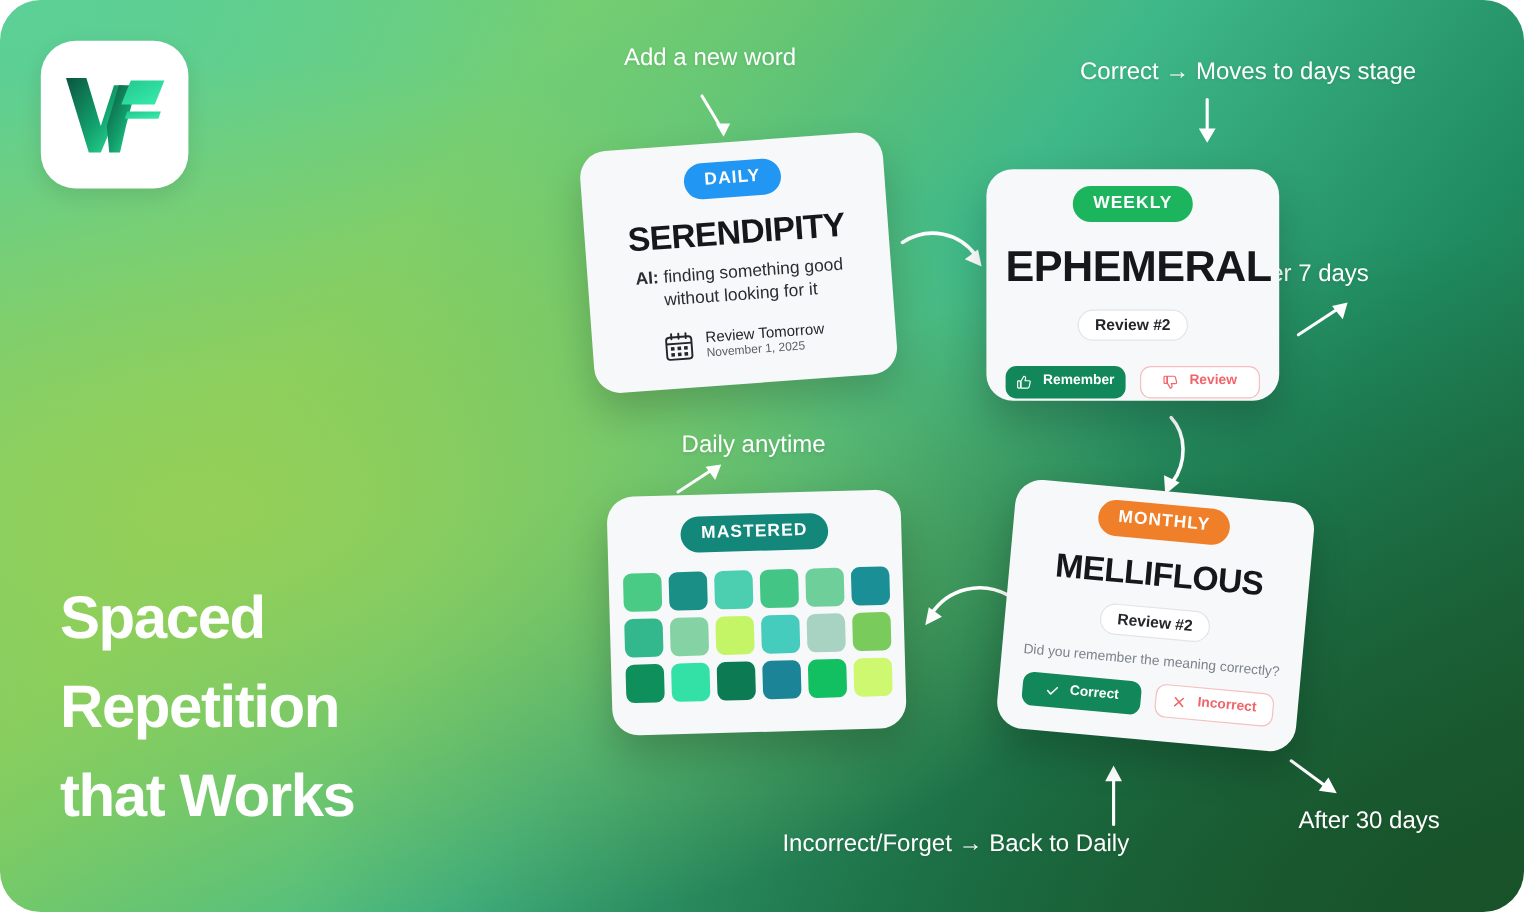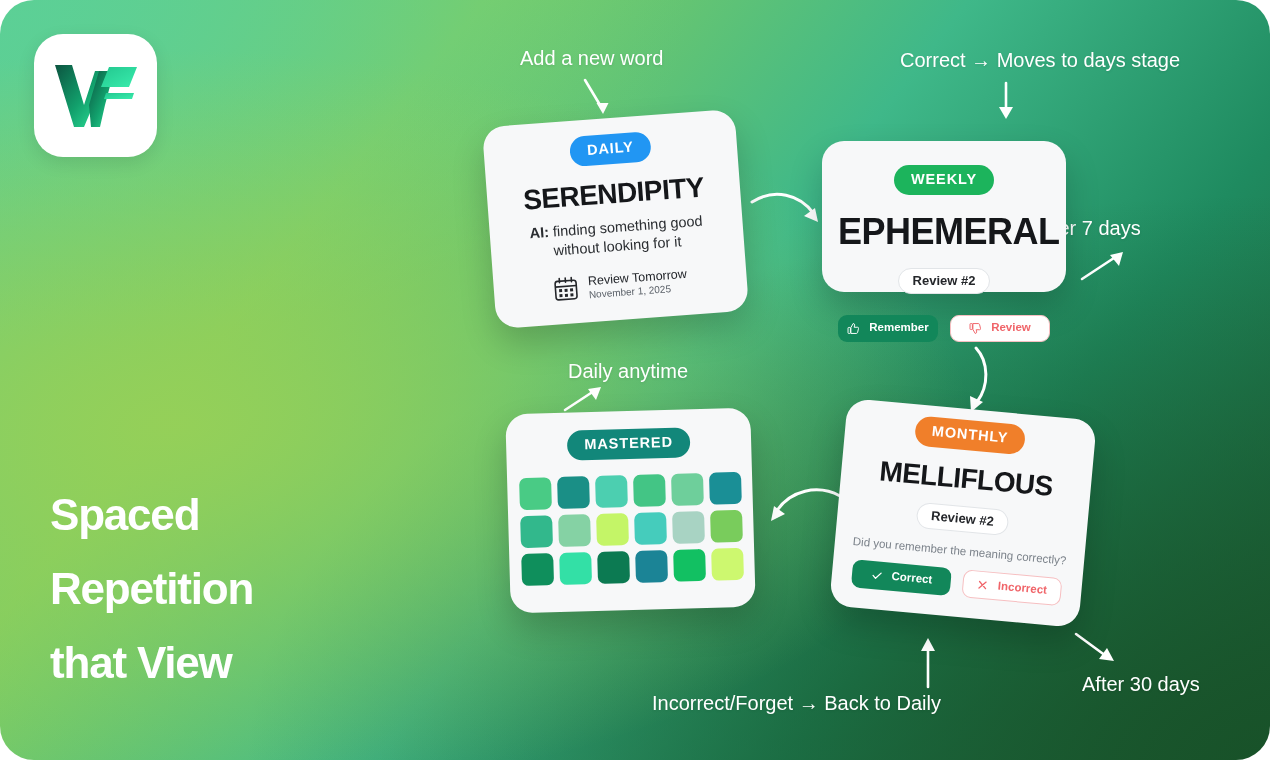--- a/index.html
+++ b/index.html
@@ -29,21 +29,21 @@
     border-radius: 29px;
     box-shadow: 0 6px 18px rgba(0,0,0,0.10);
     display: flex; align-items: center; justify-content: center;
   }
 
   
   .headline {
     position: absolute; left: 50px; top: 478px;
     width: 430px;
     color: #ffffff;
-    font-size: 44px;
+    font-size: 50px;
     font-weight: bold;
     line-height: 74px;
     letter-spacing: -1.2px;
   }
   .headline .l { display: block; white-space: nowrap; }
 
   
   .anno {
     position: absolute;
     color: #ffffff;
@@ -124,22 +124,22 @@
     display: flex; align-items: center; justify-content: center;
     gap: 9px; margin-top: 16px;
   }
   .meta-text { text-align: left; }
   .meta-title { font-size: 12.5px; color: #22252a; line-height: 14px; }
   .meta-sub { font-size: 10px; color: #5a6068; line-height: 13px; }
 
   
   #card-weekly {
     left: 822px; top: 141px;
-    width: 244px; height: 151px;
-    padding: 24px 16px 0;
+    width: 244px; height: 193px;
+    padding: 14px 16px 0;
     text-align: center;
   }
   #card-weekly .badge { background: #1cb45c; }
   #card-weekly .word { font-size: 36px; margin-top: 16px; }
   #card-weekly .review-pill { margin-top: 15px; }
   #card-weekly .btn-row {
     display: flex; justify-content: center; gap: 12px; margin-top: 21px;
   }
   #card-weekly .btn { width: 101px; height: 27px; }
 
@@ -201,24 +201,24 @@
       <path d="M2 4 L19 4 L31 44 L42 10 L50 10 L42 40 L31 66 L21 66 Z" fill="url(#wg)"></path>
       <path d="M36 44 L46 10 L61 10 L52 44 L47 66 L38 66 Z" fill="url(#wg)"></path>
       <path d="M56 6 L84 6 L76 26 L48 26 Z" fill="url(#wg2)"></path>
       <path d="M53 32 L81 32 L79 38 L51 38 Z" fill="url(#wg2)"></path>
     </svg>
   </div>
 
   <div class="headline">
     <span class="l">Spaced</span>
     <span class="l">Repetition</span>
-    <span class="l">that View</span>
-  </div>
-
-  <div class="anno" style="left:520px; top:46px;">Add a new word</div>
+    <span class="l">that Works</span>
+  </div>
+
+  <div class="anno" style="left:520px; top:36px;">Add a new word</div>
   <svg class="anno-arrow" style="left:575px; top:76px;" width="46" height="44" viewBox="0 0 46 44">
     <path d="M10 4 L28 34" stroke="#ffffff" stroke-width="2.6" fill="none" stroke-linecap="round"></path>
     <path d="M28 38 L21.5 27 L33.5 27 Z" fill="#ffffff"></path>
   </svg>
 
   <div class="anno" style="left:900px; top:48px;">Correct → Moves to days stage</div>
   <svg class="anno-arrow" style="left:990px; top:80px;" width="32" height="44" viewBox="0 0 32 44">
     <path d="M16 3 L16 32" stroke="#ffffff" stroke-width="2.6" fill="none" stroke-linecap="round"></path>
     <path d="M16 39 L9 27 L23 27 Z" fill="#ffffff"></path>
   </svg>

